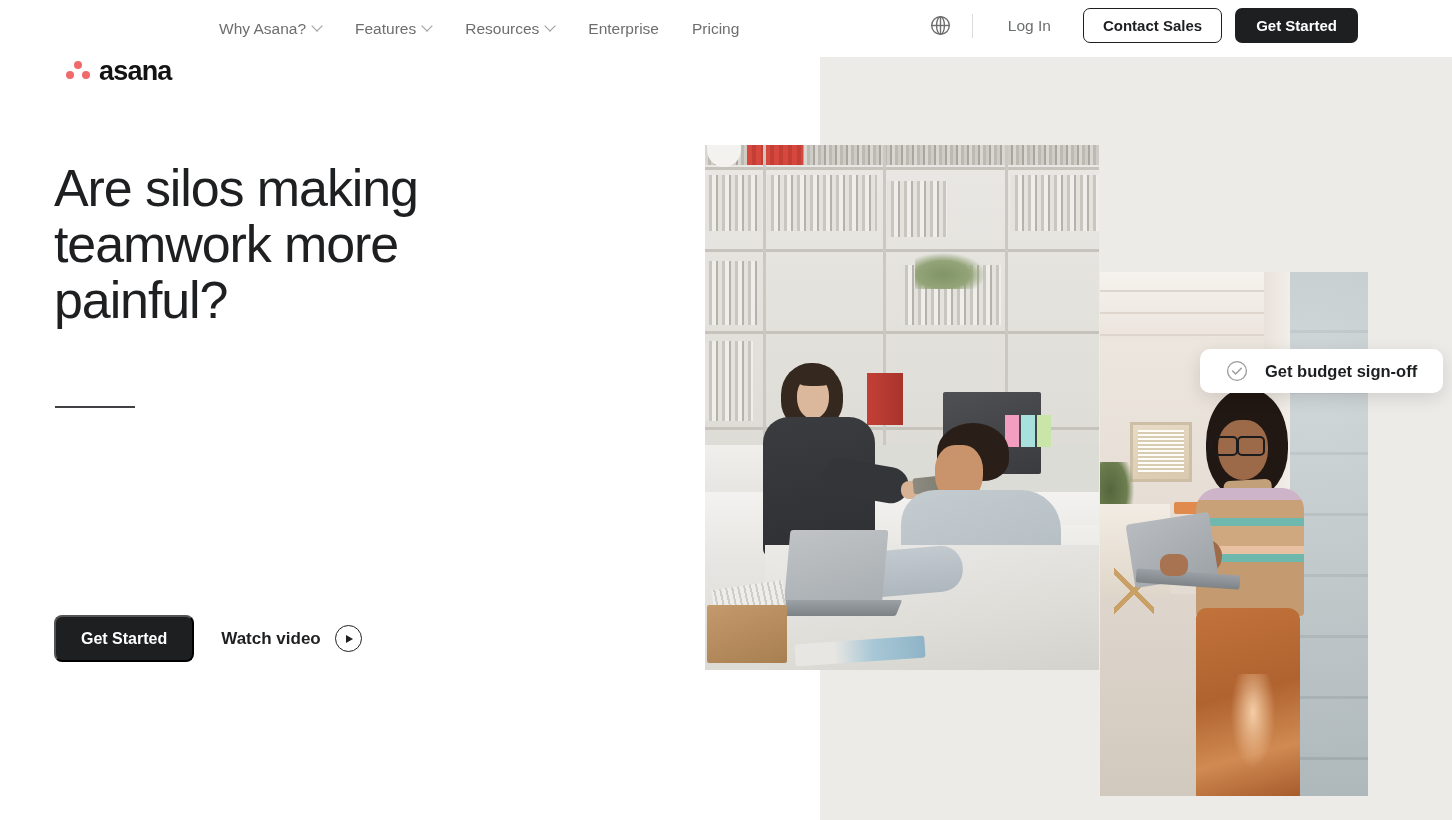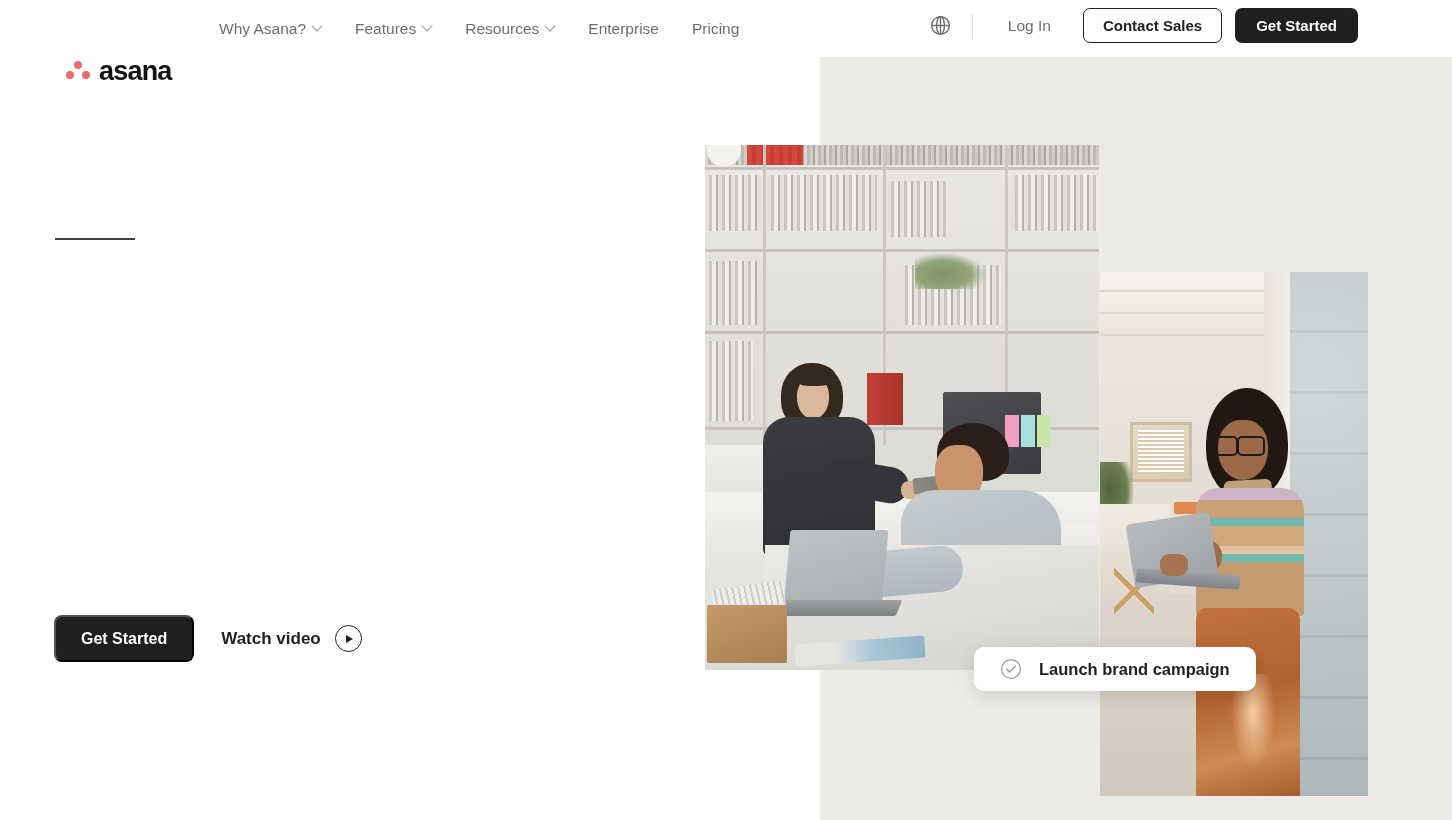--- a/index.html
+++ b/index.html
@@ -467,30 +467,30 @@
     <div class="pr-top"></div>
     <div class="pr-pants"></div>
     <div class="pr-pants-hl"></div>
     <div class="pr-arm"></div>
     <div class="pr-laptop"></div>
     <div class="pr-laptop-base"></div>
     <div class="pr-hand"></div>
   </div>
 
 
-
-  <div class="task-card card-3">
+  <div class="task-card card-2">
     <span class="check-circle">
       <svg width="22" height="22" viewBox="0 0 22 22">
         <circle cx="11" cy="11" r="9.4" fill="none" stroke="#9a9a98" stroke-width="1.3"></circle>
         <path d="M6.6 11.1 L9.6 14 L15.3 8.2" fill="none" stroke="#9a9a98" stroke-width="1.4" stroke-linecap="round" stroke-linejoin="round"></path>
       </svg>
     </span>
-    <span>Launch brand campaign</span>
+    <span>Get budget sign-off</span>
   </div>
+
 
   <div class="header">
 
     <a class="logo">
       <span class="logo-mark">
         <i class="d1"></i>
           <i class="d2"></i>
           <i class="d3"></i>
       </span>
       <span class="logo-text">asana</span>
@@ -527,20 +527,21 @@
         </svg>
       </div>
       <div class="divider-v"></div>
       <a class="login-link">Log In</a>
       <button class="btn btn-outline">Contact Sales</button>
       <button class="btn btn-dark">Get Started</button>
     </div>
   </div>
 
   <div class="hero-copy">
+    <h1 class="hero-title">Are silos making teamwork more painful?</h1>
     <div class="rule"></div>
 
     <div class="cta-row">
       <button class="btn-hero-dark">Get Started</button>
       <div class="watch">
         <span>Watch video</span>
         <span class="play-circle"></span>
       </div>
     </div>
   </div>

